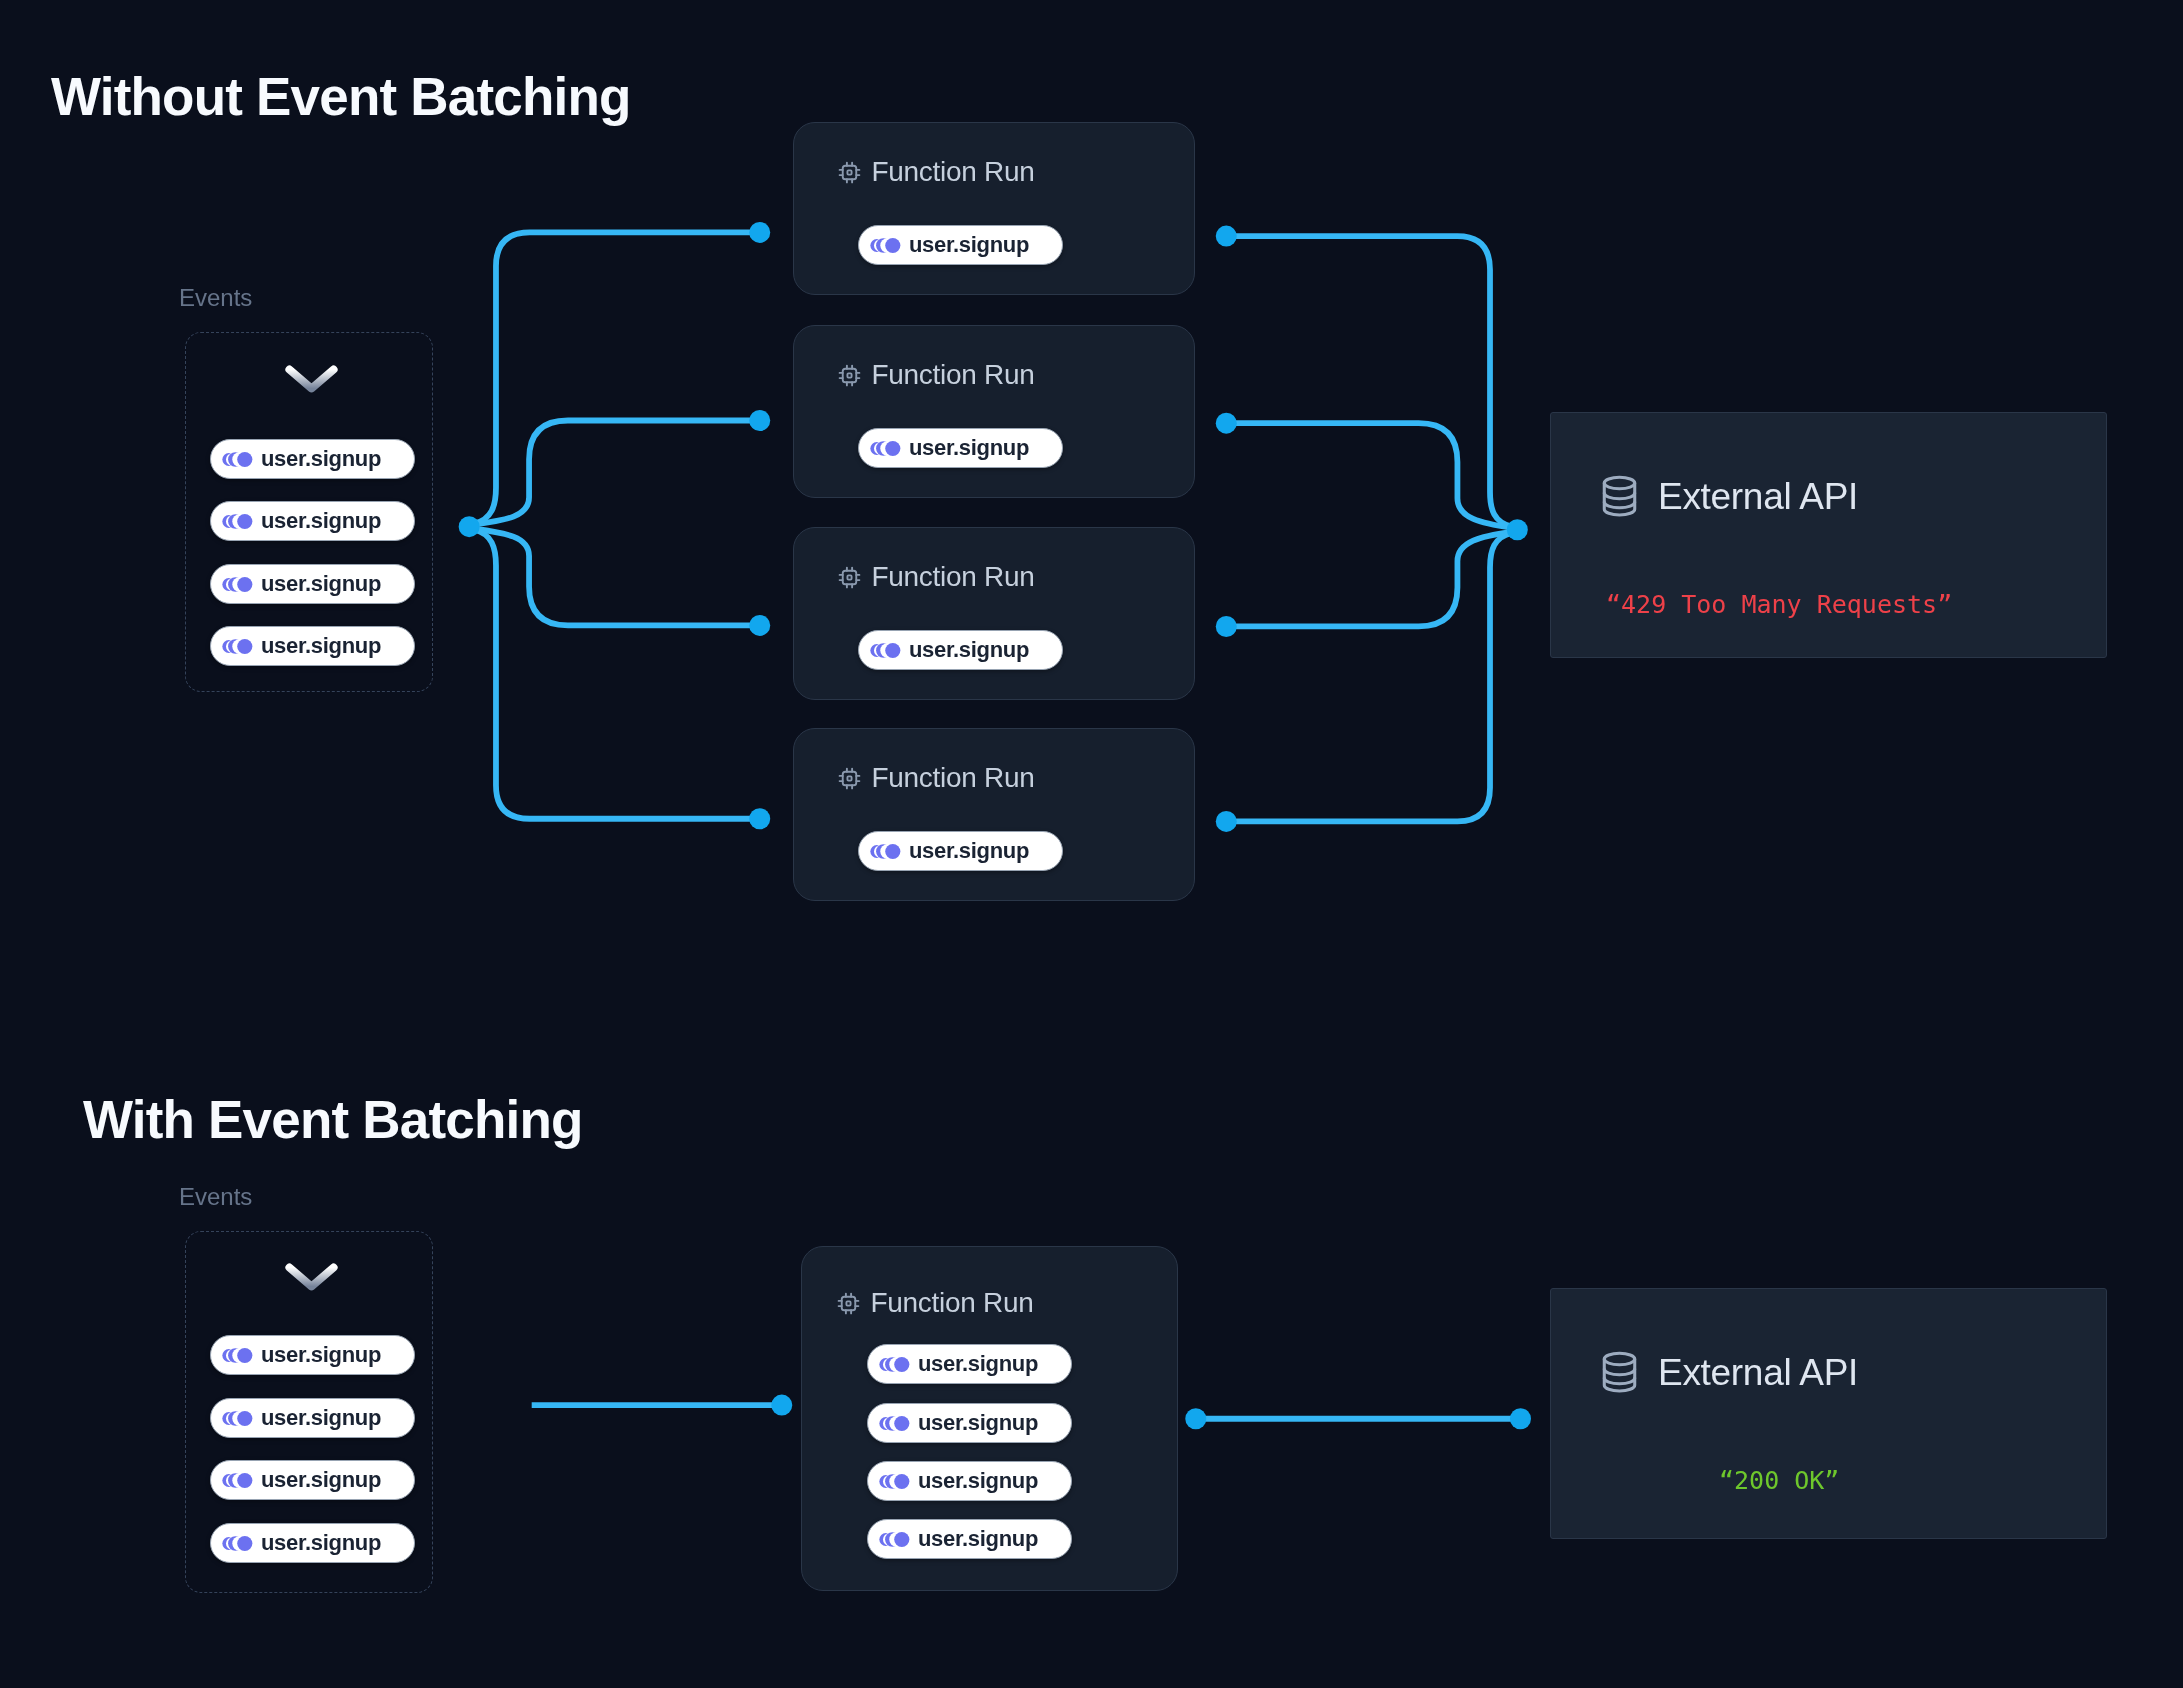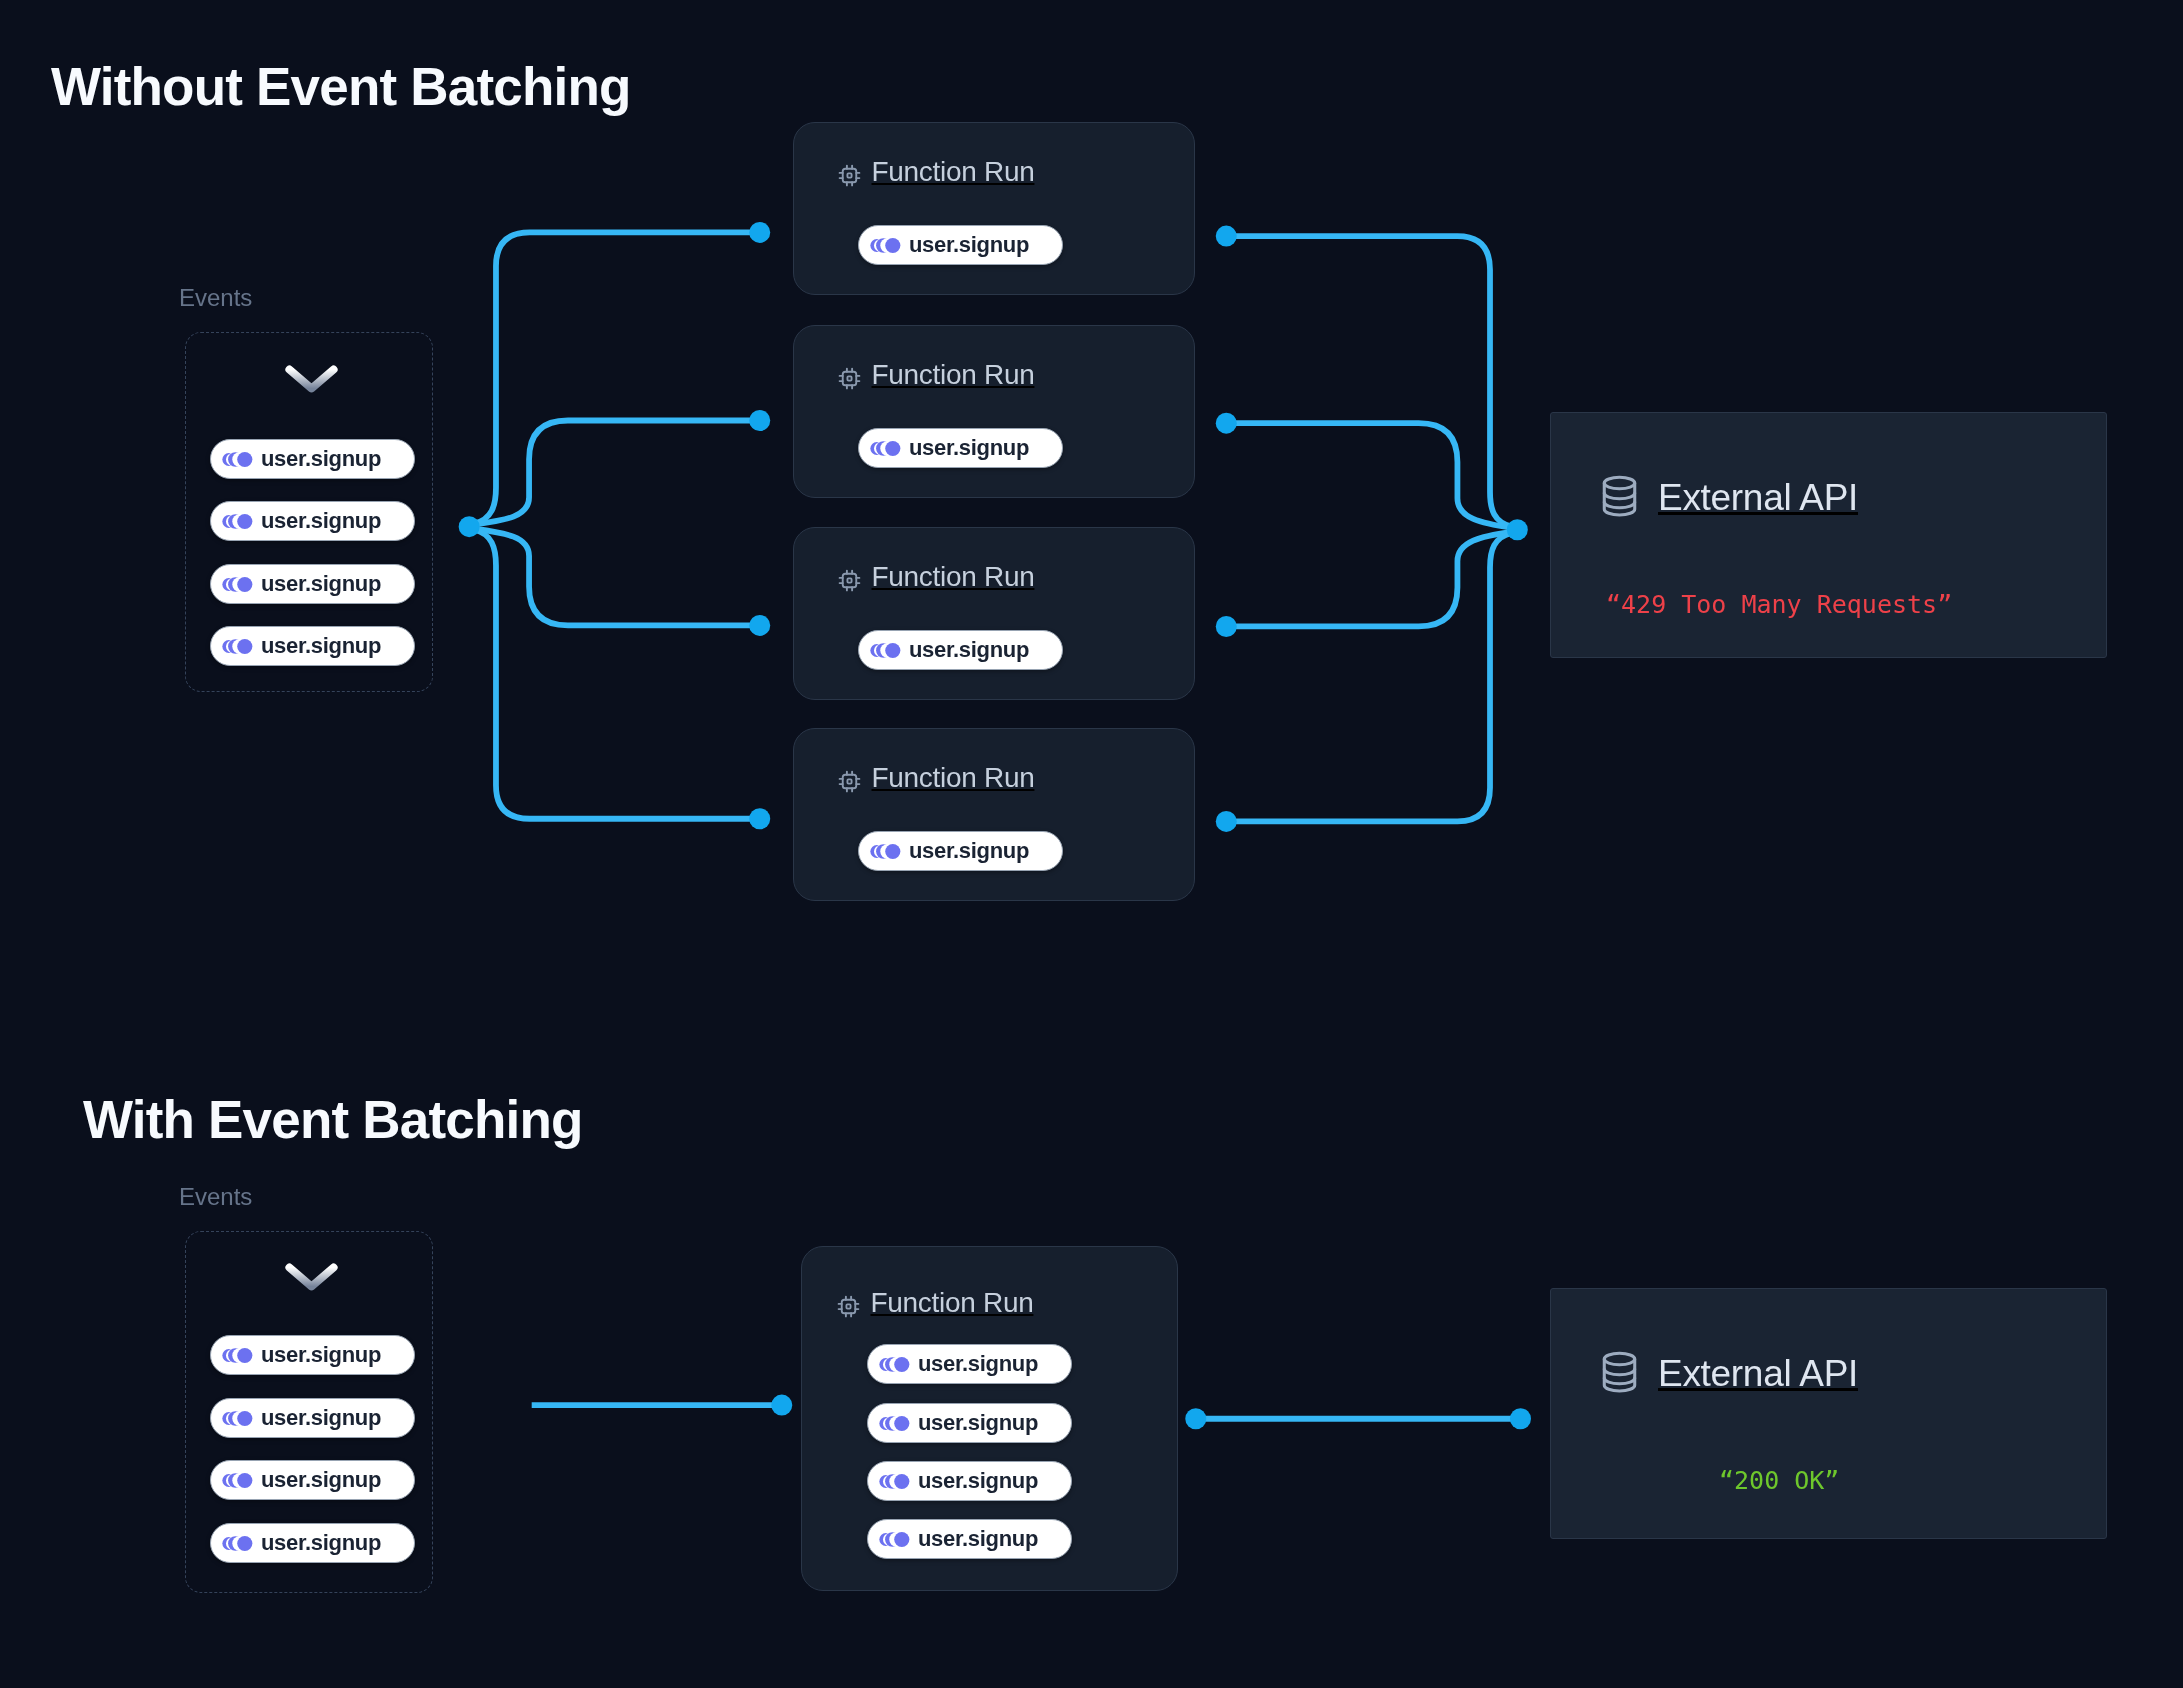--- a/index.html
+++ b/index.html
@@ -56,21 +56,21 @@
 
   
   .fn-card{
     position:absolute;
     background:var(--card_bg,#161f2d);
     border:1.6px solid var(--card_border,#2a3648);
     border-radius:22px;
     box-sizing:border-box;
   }
   .card-head{
-    position:absolute;display:flex;align-items:flex-end;gap:9.5px;text-decoration:underline;
+    position:absolute;display:flex;align-items:center;gap:9.5px;
   }
   .cpu-ic{width:25px;height:25px;stroke:var(--cpu_icon,#8a99ae);fill:none;
     stroke-width:1.8;stroke-linecap:round;stroke-linejoin:round;}
   .fn-label{
     color:var(--function_run_text,#c6d0dd);
     font-size:28px;font-weight:500;letter-spacing:-0.3px;white-space:nowrap;
   }
 
   .ext-card{
     position:absolute;width:557px;
@@ -139,21 +139,21 @@
     <circle class="wdot" cx="2334" cy="449" r="20"></circle>
     <circle class="wdot" cx="2334" cy="805" r="20"></circle>
     <circle class="wdot" cx="2334" cy="1192" r="20"></circle>
     <circle class="wdot" cx="2334" cy="1563" r="20"></circle>
     <circle class="wdot" cx="2888" cy="1008" r="20"></circle>
     <circle class="wdot" cx="1488" cy="2674" r="20"></circle>
     <circle class="wdot" cx="2276" cy="2700" r="20"></circle>
     <circle class="wdot" cx="2894" cy="2700" r="20"></circle>
   </svg>
 
-  <h1 class="sec-title" style="left:51px;top:21px;">Without Event Batching</h1>
+  <h1 class="sec-title" style="left:51px;top:31px;">Without Event Batching</h1>
 
   <div class="events-label" style="left:179px;top:284px;">Events</div>
 
   <div class="events-panel" style="left:185px;top:332px;height:360px;">
     <svg class="chev" style="top:30px;" viewBox="0 0 112 62">
       <polyline points="14,12 56,48 98,12" fill="none" stroke="url(#chevg)" stroke-width="15" stroke-linecap="round" stroke-linejoin="round"></polyline>
     </svg>
     <div class="pill" style="left:24px;top:106px;">
       <svg class="evicon" viewBox="0 0 60 44">
           <use href="#evicon"></use>

